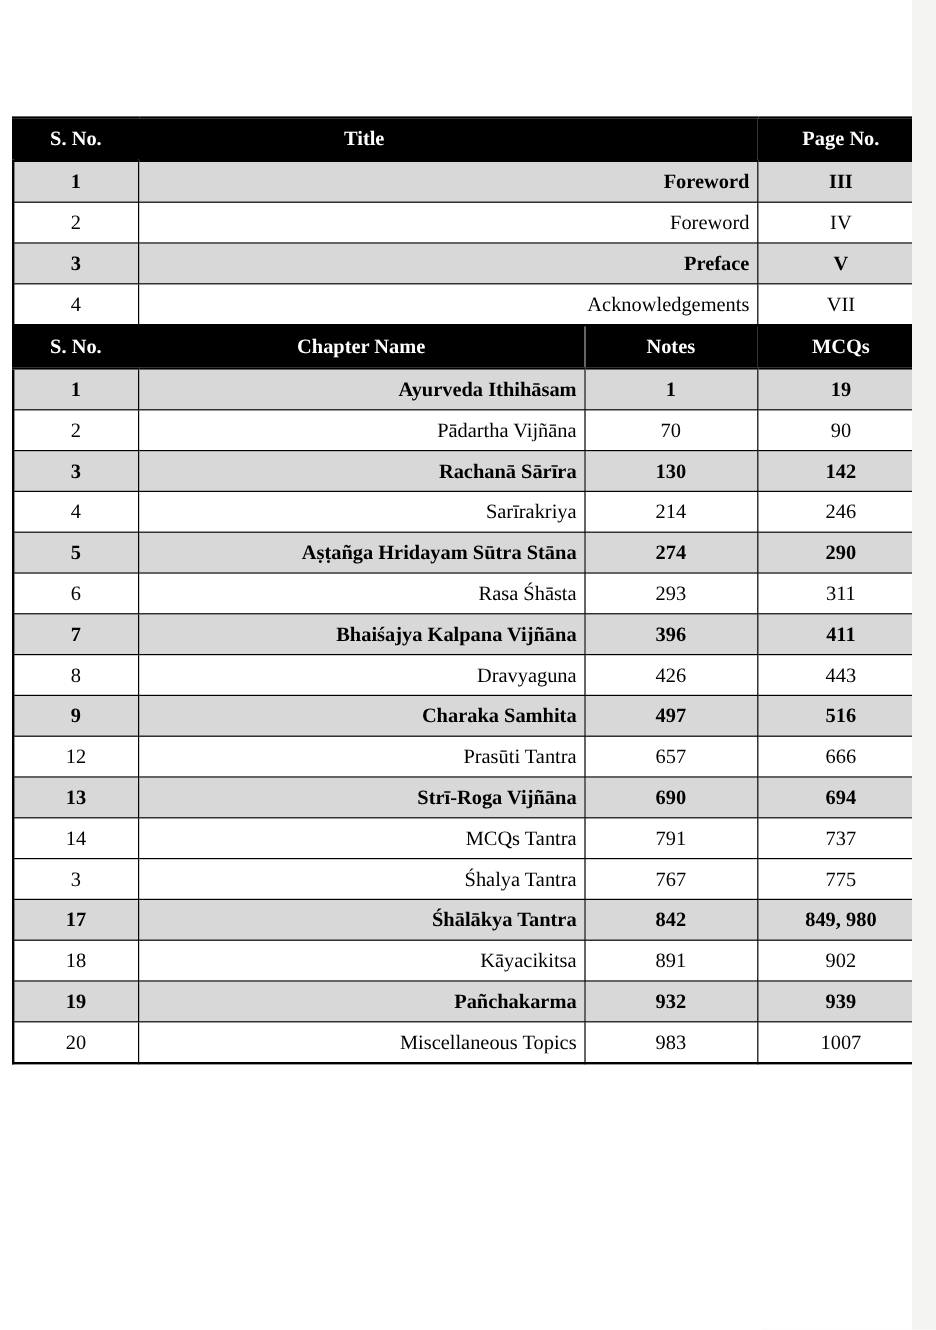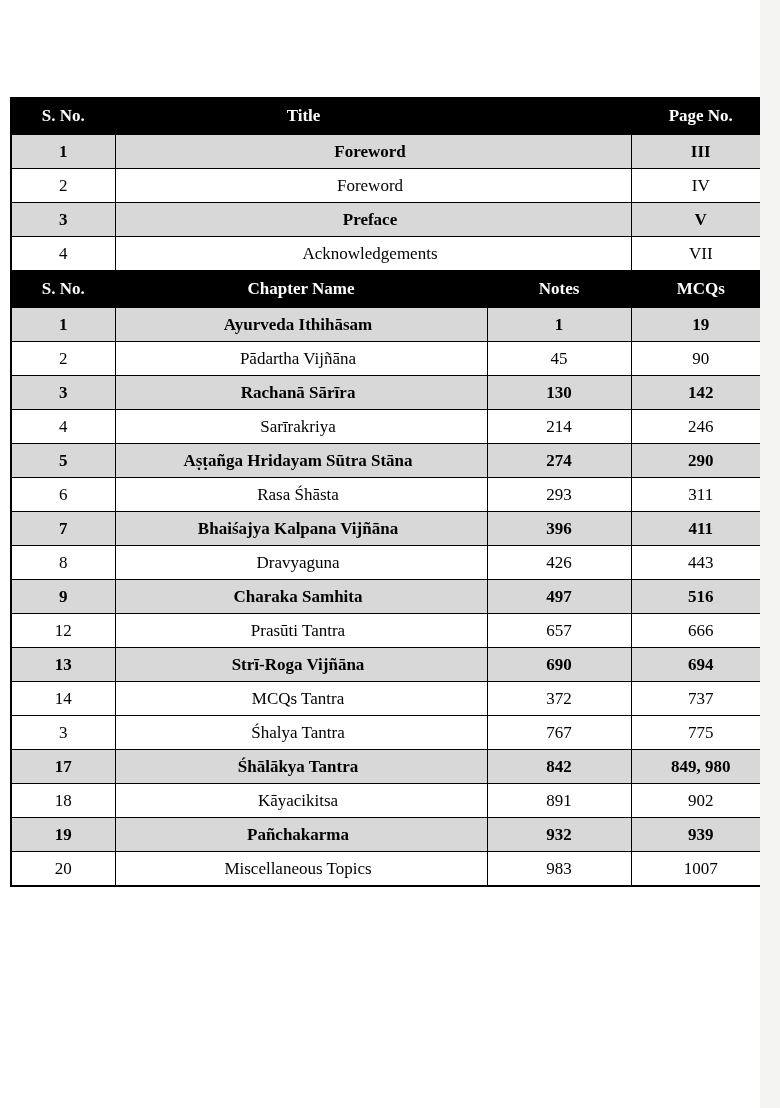--- a/index.html
+++ b/index.html
@@ -43,21 +43,21 @@
     color: var(--header-text, #fff);
     font-weight: bold;
     height: 34px;
     border-color: #000;
     border-top-width: 2px;
     border-bottom-width: 2px;
     text-align: center;
   }
   th.hdr-wide-offset { padding-right: 145px; }
   .tbl td { text-align: center; background: var(--row-white, #fff); }
-  .tbl td.left { text-align: center; padding-left: 0; }
+  .tbl td.left { text-align: right; padding-left: 0; }
   tr.shaded td { background: var(--row-shade, #d8d8d8); font-weight: bold; }
   
   col.c-sno   { width: 104px; }
   col.c-title { width: 516px; }
   col.c-page  { width: 140px; }
   col.c-name  { width: 372px; }
   col.c-notes { width: 144px; }
   col.c-mcqs  { width: 140px; }
 </style>
 </head>
@@ -121,21 +121,21 @@
       <tbody id="chapters-body">
           <tr class="shaded">
             <td>1</td>
             <td class="left">Ayurveda Ithihāsam</td>
             <td>1</td>
             <td>19</td>
           </tr>
           <tr>
             <td>2</td>
             <td class="left">Pādartha Vijñāna</td>
-            <td>45</td>
+            <td>70</td>
             <td>90</td>
           </tr>
           <tr class="shaded">
             <td>3</td>
             <td class="left">Rachanā Sārīra</td>
             <td>130</td>
             <td>142</td>
           </tr>
           <tr>
             <td>4</td>
@@ -181,21 +181,21 @@
           </tr>
           <tr class="shaded">
             <td>13</td>
             <td class="left">Strī-Roga Vijñāna</td>
             <td>690</td>
             <td>694</td>
           </tr>
           <tr>
             <td>14</td>
             <td class="left">MCQs Tantra</td>
-            <td>372</td>
+            <td>791</td>
             <td>737</td>
           </tr>
           <tr>
             <td>3</td>
             <td class="left">Śhalya Tantra</td>
             <td>767</td>
             <td>775</td>
           </tr>
           <tr class="shaded">
             <td>17</td>

